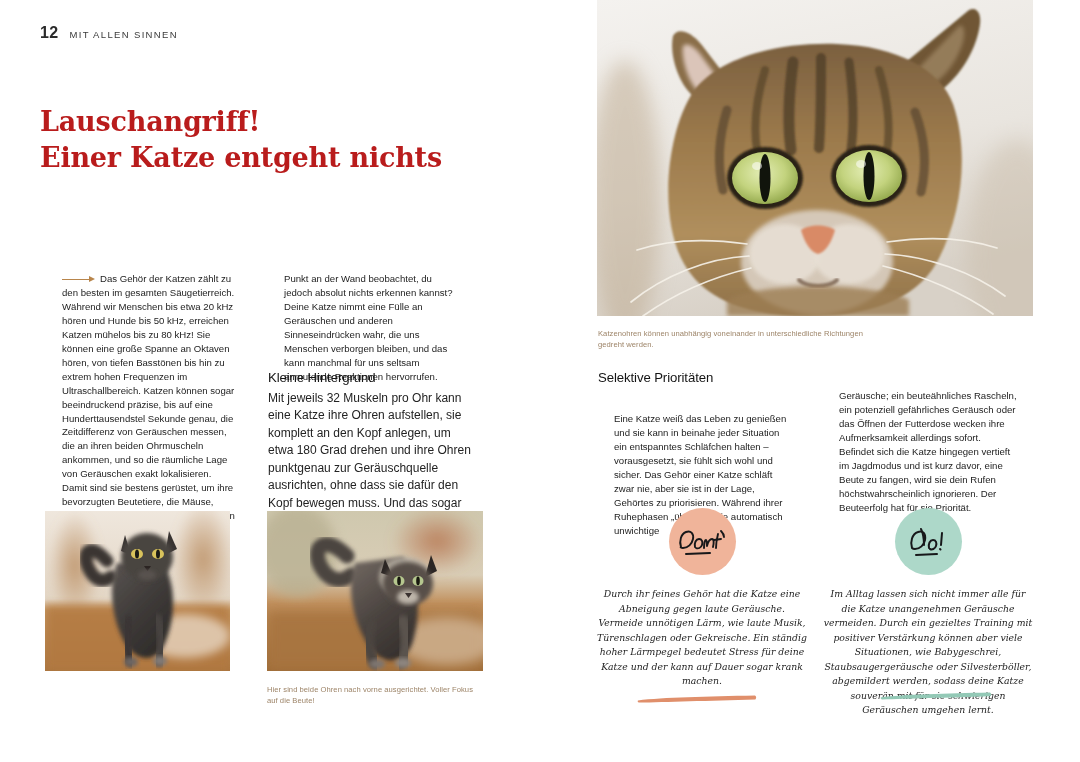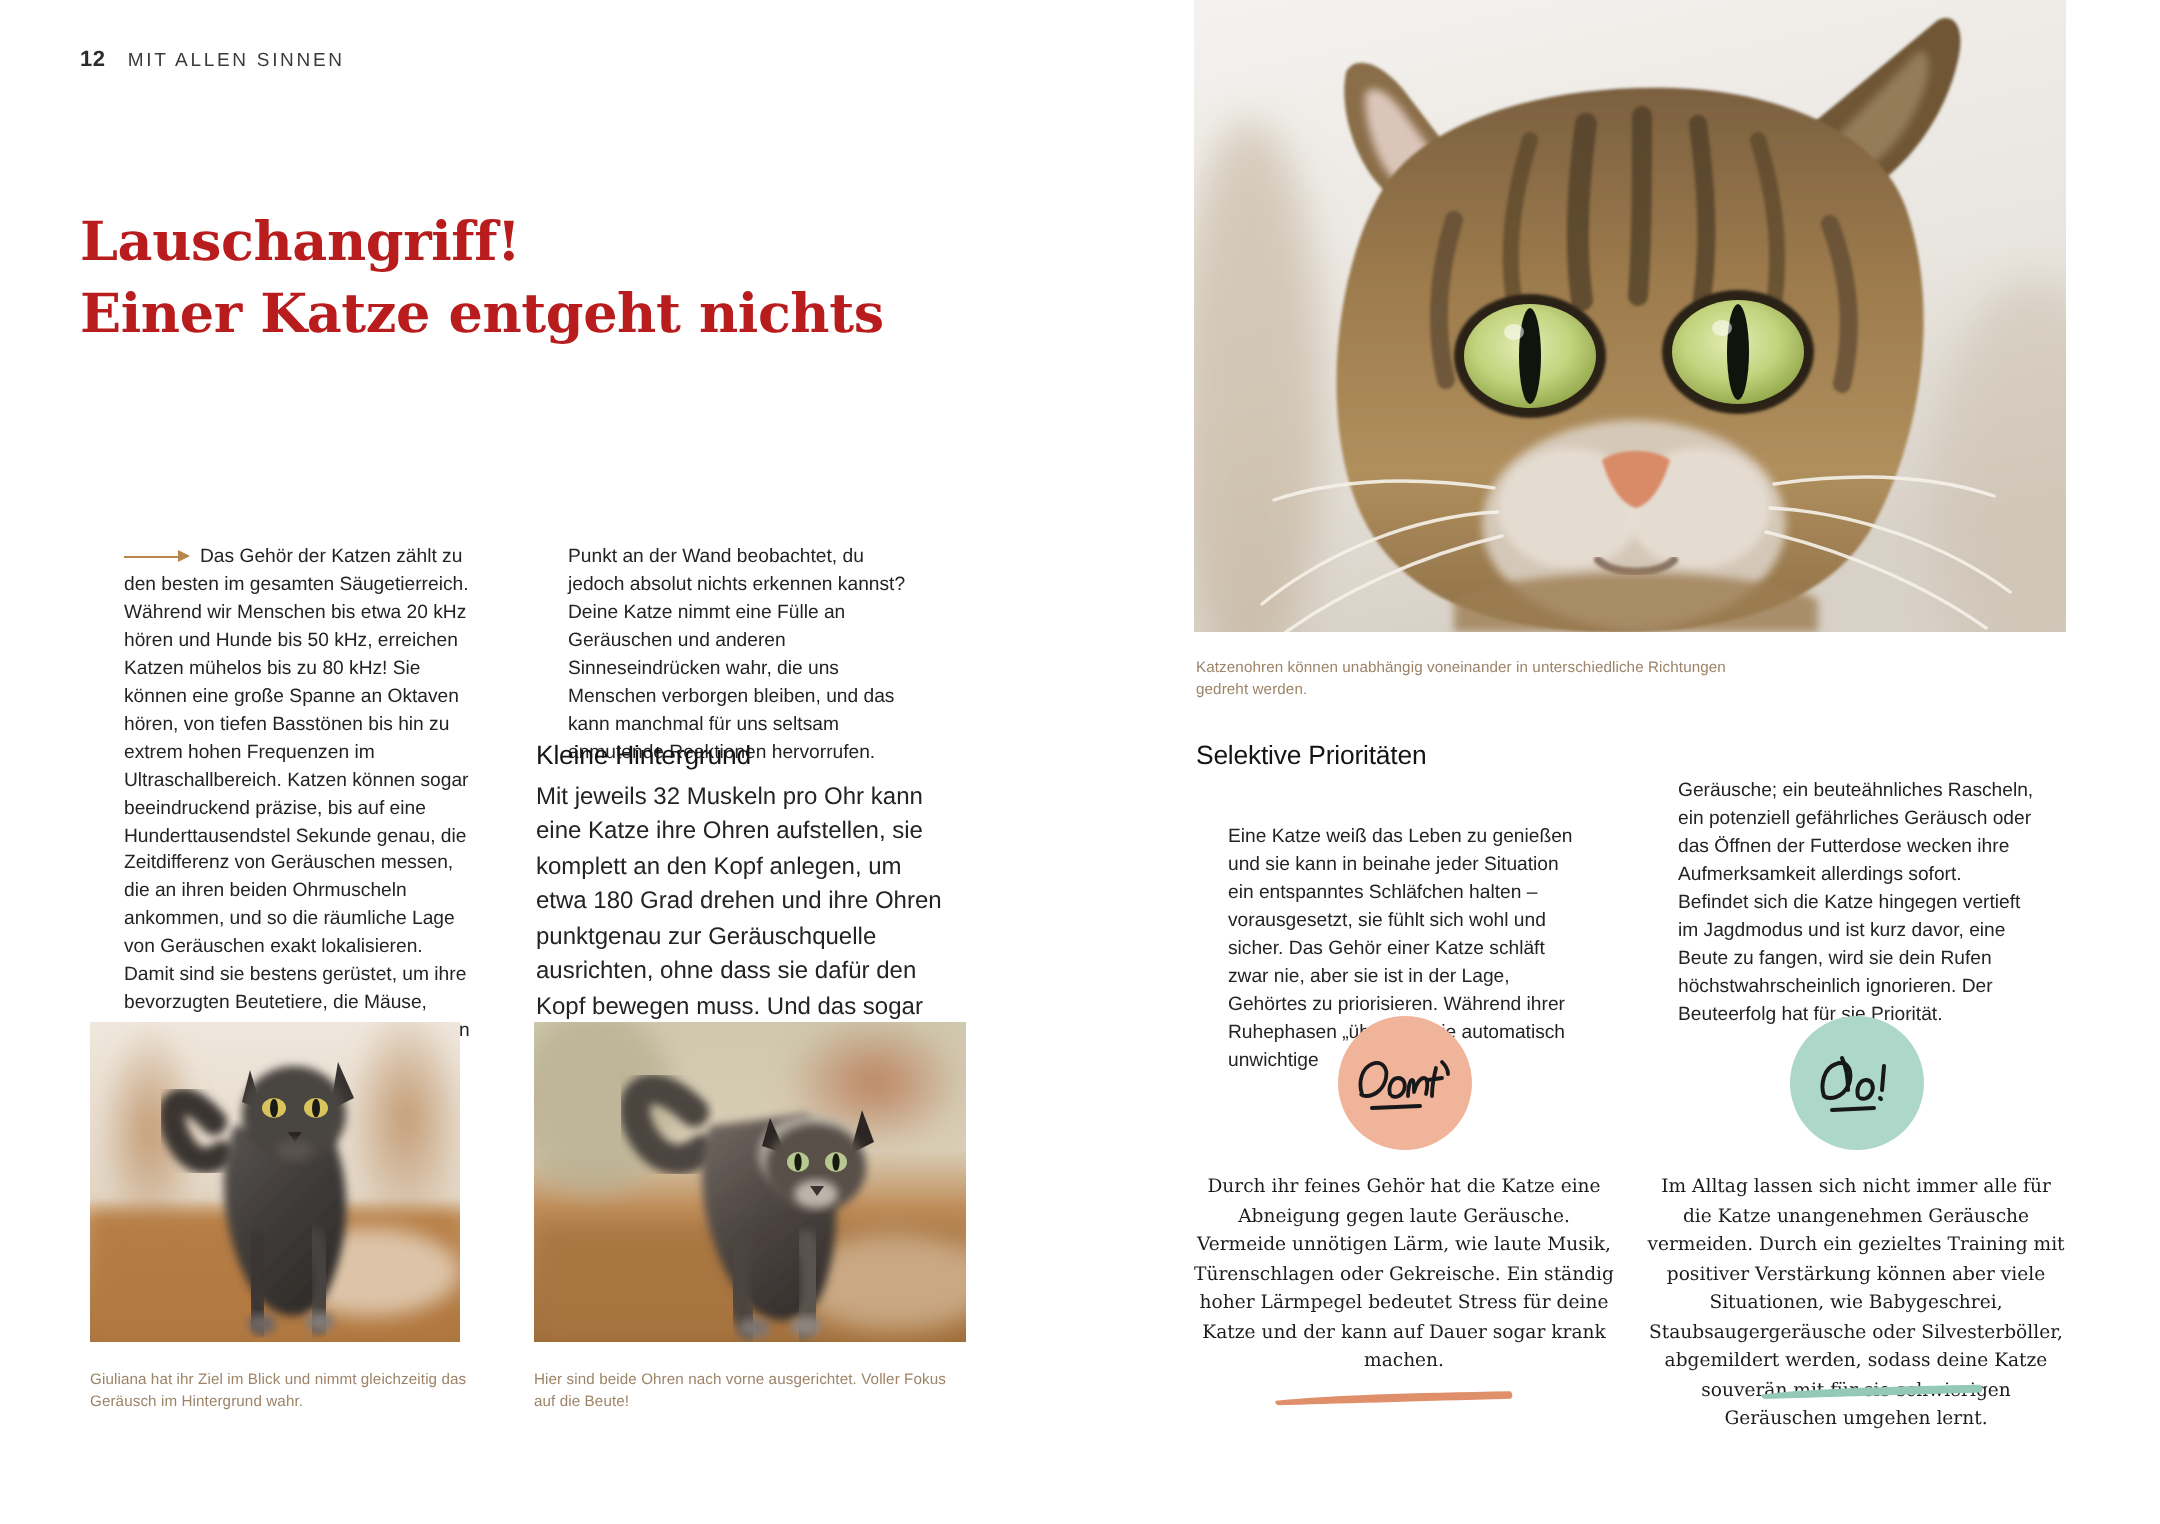--- a/index.html
+++ b/index.html
@@ -32,21 +32,21 @@
 
   .running-head {
     position: absolute;
     left: 40px; top: 24px;
     display: flex;
     align-items: baseline;
     gap: 11px;
     white-space: nowrap;
   }
   .folio {
-    font-size: 11px;
+    font-size: 16px;
     font-weight: bold;
     letter-spacing: 0.3px;
     color: #2b2b2b;
   }
   .running-title {
     font-size: 9.5px;
     letter-spacing: 1.35px;
     color: #3a3a3a;
   }
 
@@ -182,21 +182,21 @@
 
   .badge svg { display: block; }
 
   .advice-text {
     font-family: "DejaVu Serif", serif;
     font-size: 9.3px;
     line-height: 1.56;
     color: #1c1c1c;
     text-align: center;
   }
-  .advice-text p { margin: 0; }
+  .advice-text p { margin: 0; font-style: italic; }
 
   .brush {
     position: absolute;
     height: 9px;
   }
   .brush-dont { left: 637px; top: 694px; width: 120px; }
   .brush-do   { left: 880px; top: 691px; width: 112px; }
   .brush svg { display: block; width: 100%; height: 100%; }
 </style>
 </head>
@@ -276,23 +276,20 @@
         <ellipse cx="102" cy="46" rx="26" ry="24" fill="#4a4441" filter="url(#softL1)"></ellipse>
         <ellipse cx="92" cy="43" rx="6" ry="5" fill="#d9c35c"></ellipse>
         <ellipse cx="113" cy="43" rx="6" ry="5" fill="#d9c35c"></ellipse>
         <ellipse cx="92" cy="43" rx="2" ry="4.6" fill="#1a1a16"></ellipse>
         <ellipse cx="113" cy="43" rx="2" ry="4.6" fill="#1a1a16"></ellipse>
         <path d="M99 55 L106 55 L102.5 60 Z" fill="#2b2422"></path>
         <ellipse cx="102" cy="64" rx="9" ry="5" fill="#5d5653" opacity="0.8" filter="url(#softL1)"></ellipse>
       </svg>
     </div>
 
-    <div class="caption cap-left1">
-      <p>Giuliana hat ihr Ziel im Blick und nimmt gleichzeitig das Geräusch im Hintergrund wahr.</p>
-    </div>
 
     <div class="photo photo-left2">
       <svg viewBox="0 0 216 160" width="216" height="160" preserveAspectRatio="xMidYMid slice" aria-hidden="true">
         <defs>
           <linearGradient id="bgL2" x1="0" y1="0" x2="0" y2="1">
             <stop offset="0%" stop-color="#cfc8ae"></stop>
             <stop offset="40%" stop-color="#d9cdb6"></stop>
             <stop offset="58%" stop-color="#c08f5c"></stop>
             <stop offset="100%" stop-color="#9c6a36"></stop>
           </linearGradient>

